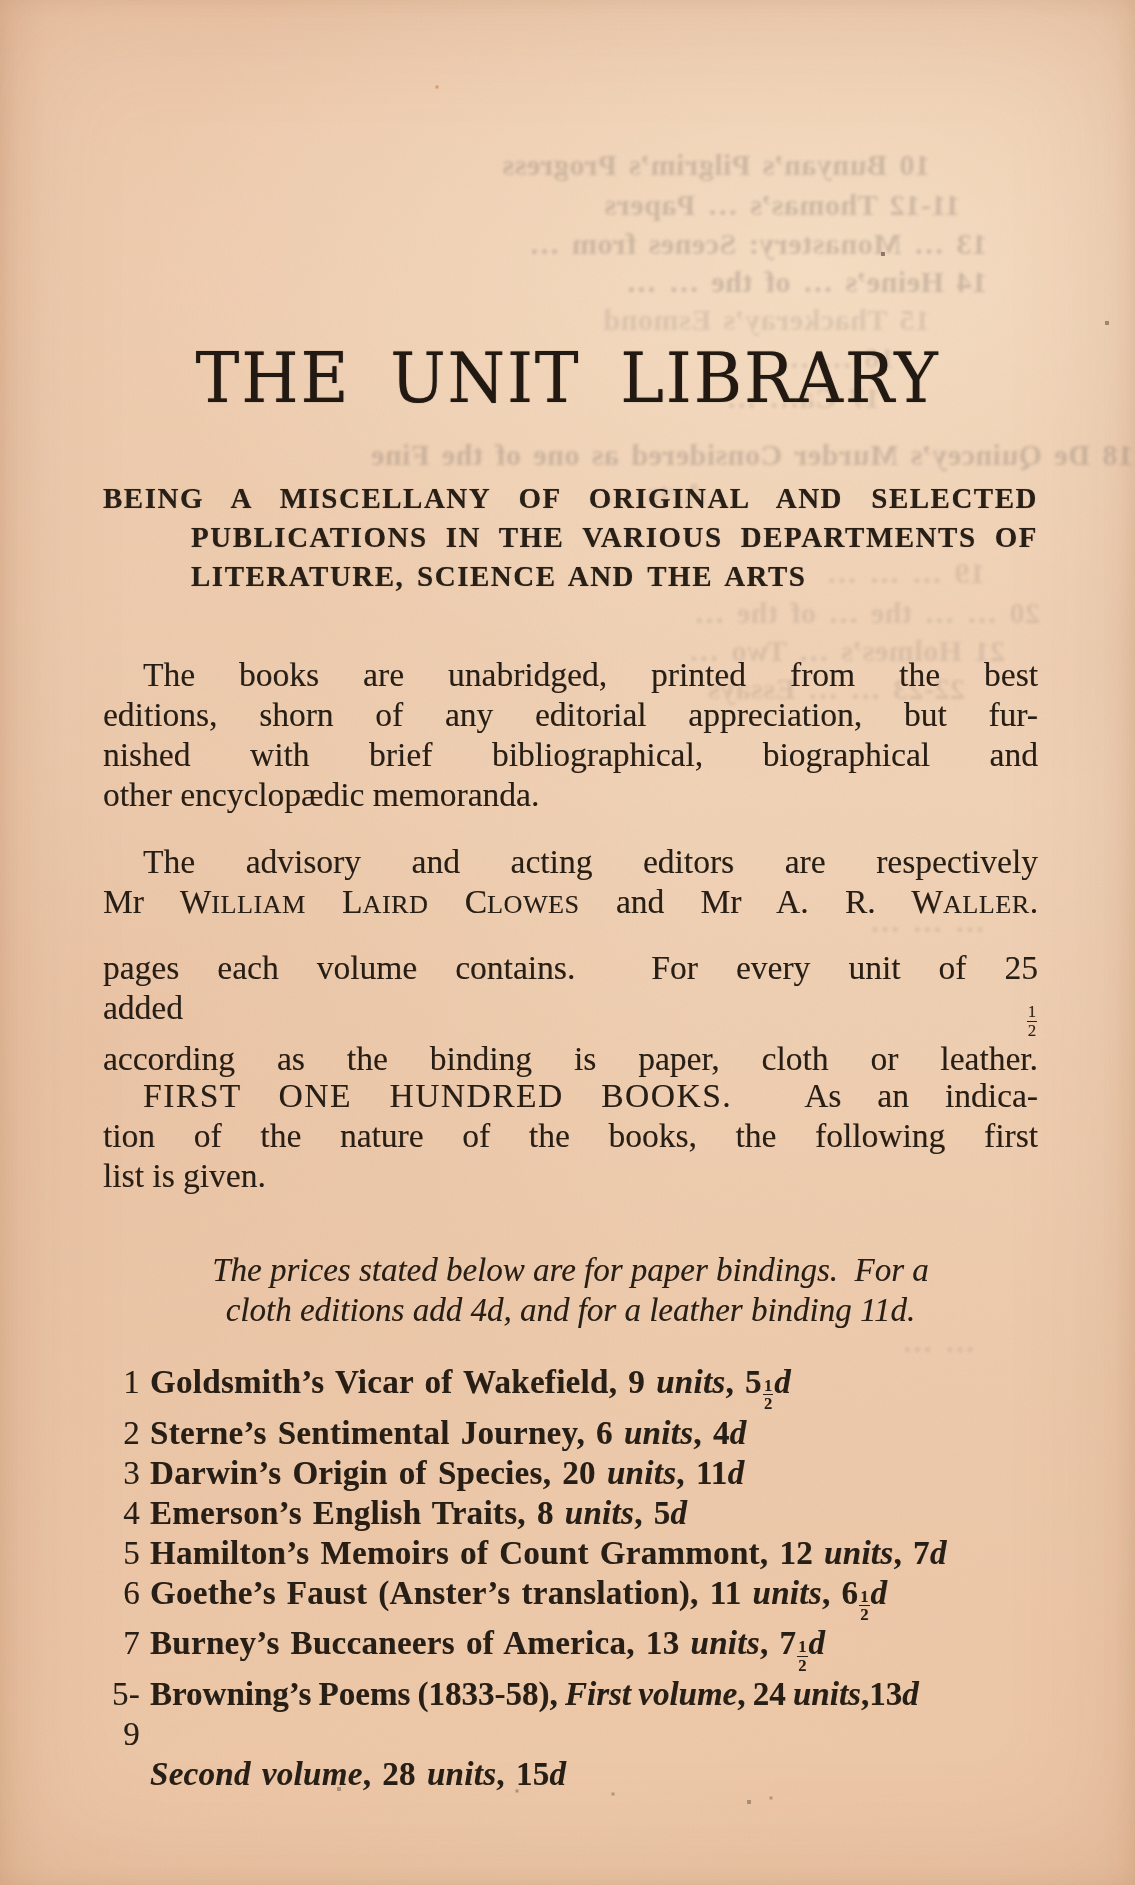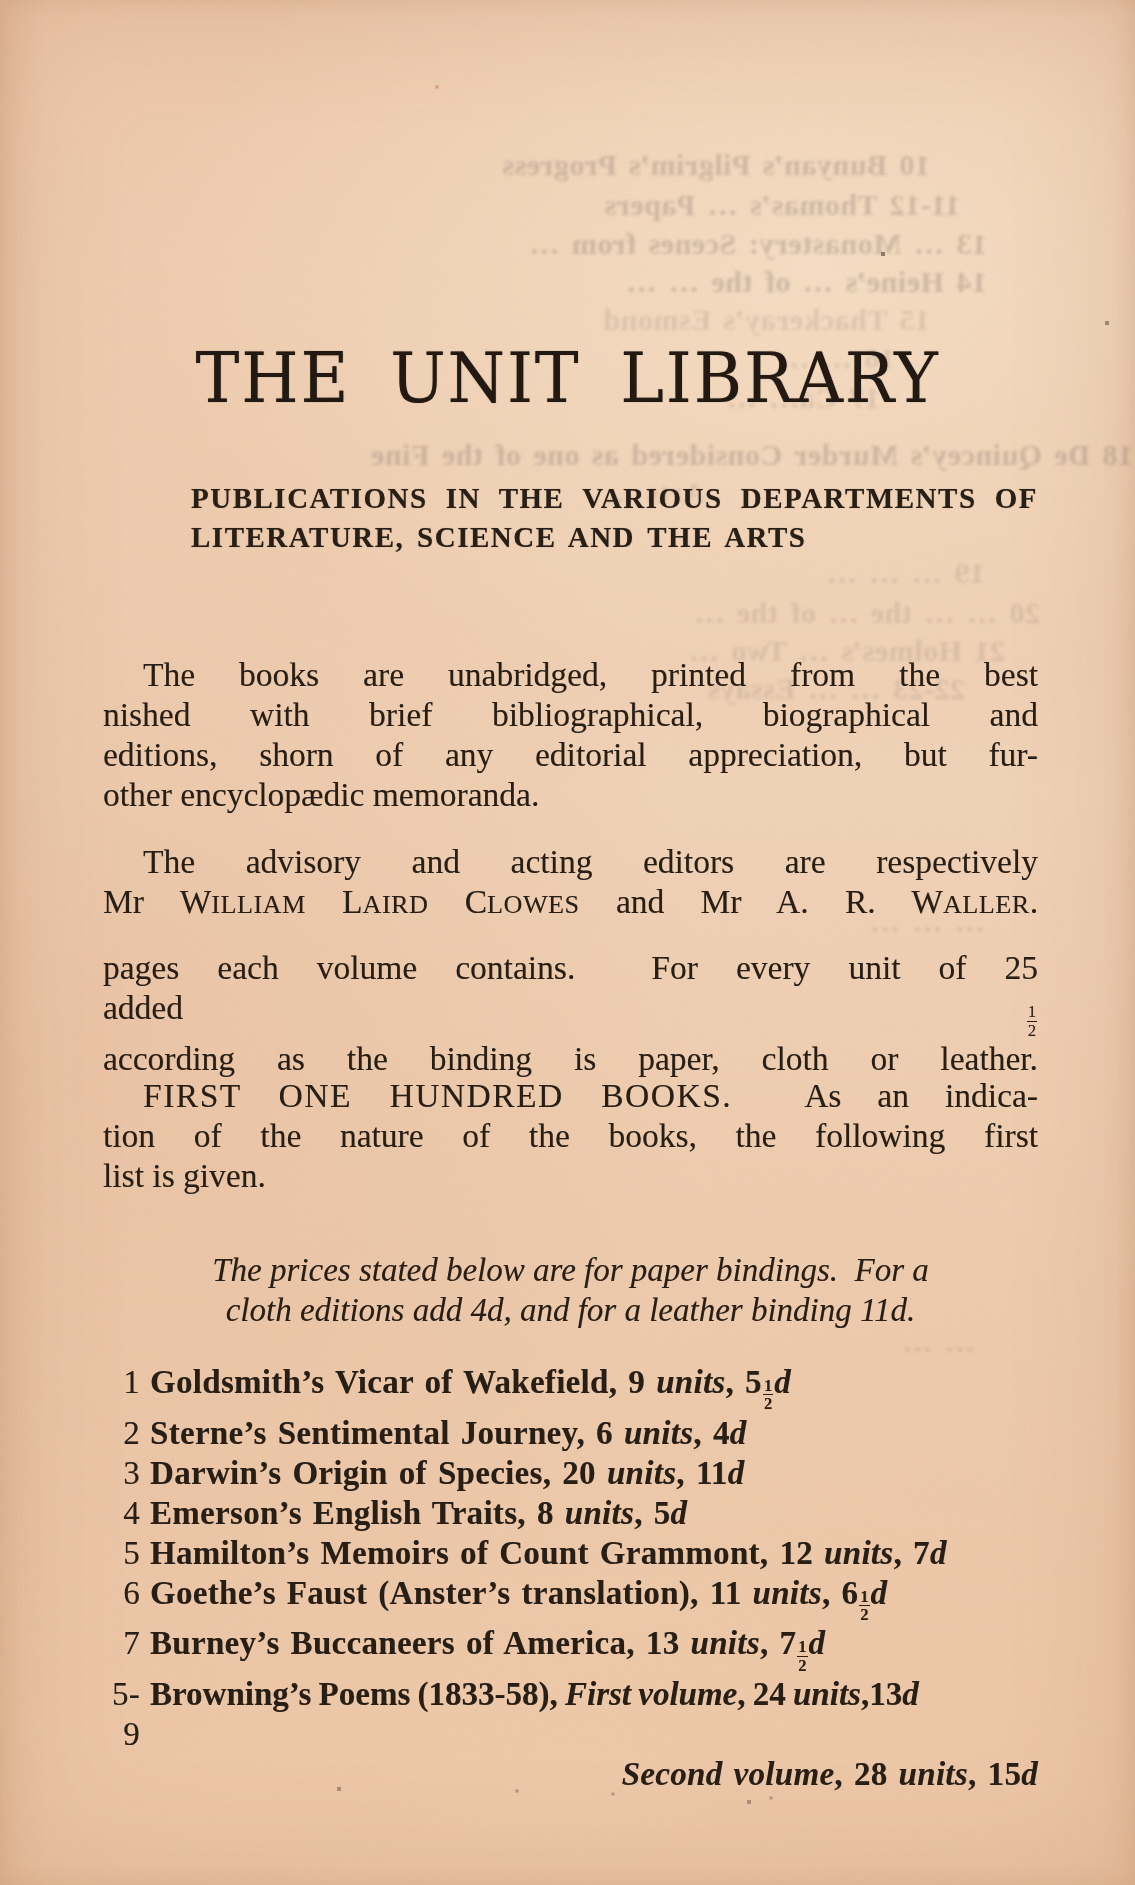--- a/index.html
+++ b/index.html
@@ -84,21 +84,21 @@
   .fr{
     display:inline-flex;flex-direction:column;align-items:center;
     font-size:.5em;line-height:1.05;vertical-align:.12em;
     margin:0 1px;letter-spacing:0;
   }
   .frn{border-bottom:1.5px solid currentColor;padding:0 1px;}
   .frd{padding:0 1px;}
   .brow{display:flex;align-items:baseline;}
   .num{flex:none;width:44px;margin-left:-7px;padding-right:10px;text-align:right;}
   .bt{flex:1;white-space:nowrap;font-weight:bold;}
-  .bt.r{text-align:right;}
+  .bt.r{}
   .brow.cram .bt{word-spacing:-1px;letter-spacing:0;}
   .grain{position:absolute;inset:0;mix-blend-mode:multiply;opacity:.18;pointer-events:none;}
 </style>
 </head>
 <body>
 
 <div class="page">
 
   <div class="ghost">
       <span class="gline" style="top: 148px; left: 205px;">10 Bunyan’s Pilgrim’s Progress</span>
@@ -126,28 +126,29 @@
     <rect width="1135" height="1885" filter="url(#g)" opacity="0.35"></rect>
   </svg>
 
   <div class="specks"></div>
 
   <h1 class="title">THE UNIT LIBRARY</h1>
 
   <main class="content">
 
     <div class="subtitle">
+      <div class="sub-ln sub-1">BEING A MISCELLANY OF ORIGINAL AND SELECTED</div>
       <div class="sub-ln sub-2">PUBLICATIONS IN THE VARIOUS DEPARTMENTS OF</div>
       <div class="sub-ln sub-3">LITERATURE, SCIENCE AND THE ARTS</div>
     </div>
 
     <section class="para p1">
         <div class="ln i j"><span>The books are unabridged, printed from the best</span></div>
+        <div class="ln j"><span>editions, shorn of any editorial appreciation, but fur-</span></div>
         <div class="ln j"><span>nished with brief bibliographical, biographical and</span></div>
-        <div class="ln j"><span>editions, shorn of any editorial appreciation, but fur-</span></div>
         <div class="ln "><span>other encyclopædic memoranda.</span></div>
       </section>
     <section class="para p2">
         <div class="ln i j"><span>The advisory and acting editors are respectively</span></div>
         <div class="ln j"><span>Mr W</span><span class="sc">ILLIAM</span><span> L</span><span class="sc">AIRD</span><span> C</span><span class="sc">LOWES</span><span> and Mr A. R. W</span><span class="sc">ALLER</span><span>.</span></div>
       </section>
     <section class="para p3">
         <div class="ln j"><span>pages each volume contains. &nbsp;For every unit of 25</span></div>
         <div class="ln j"><span>added </span><span class="fr">
             <span class="frn">1</span>

